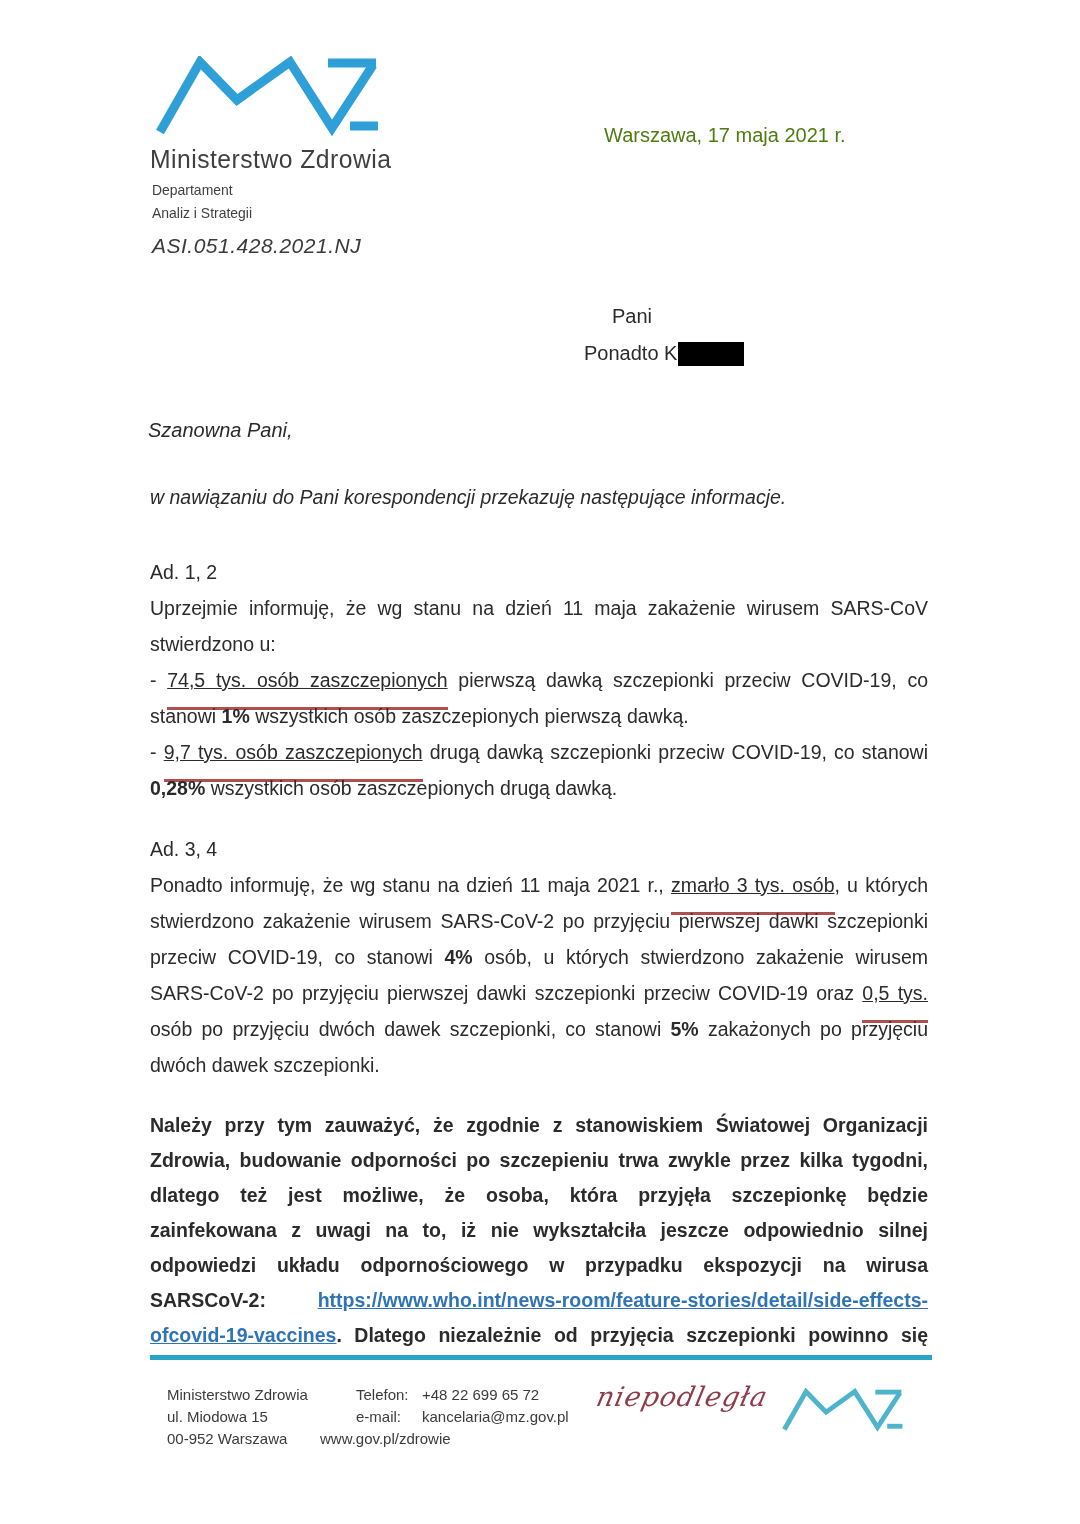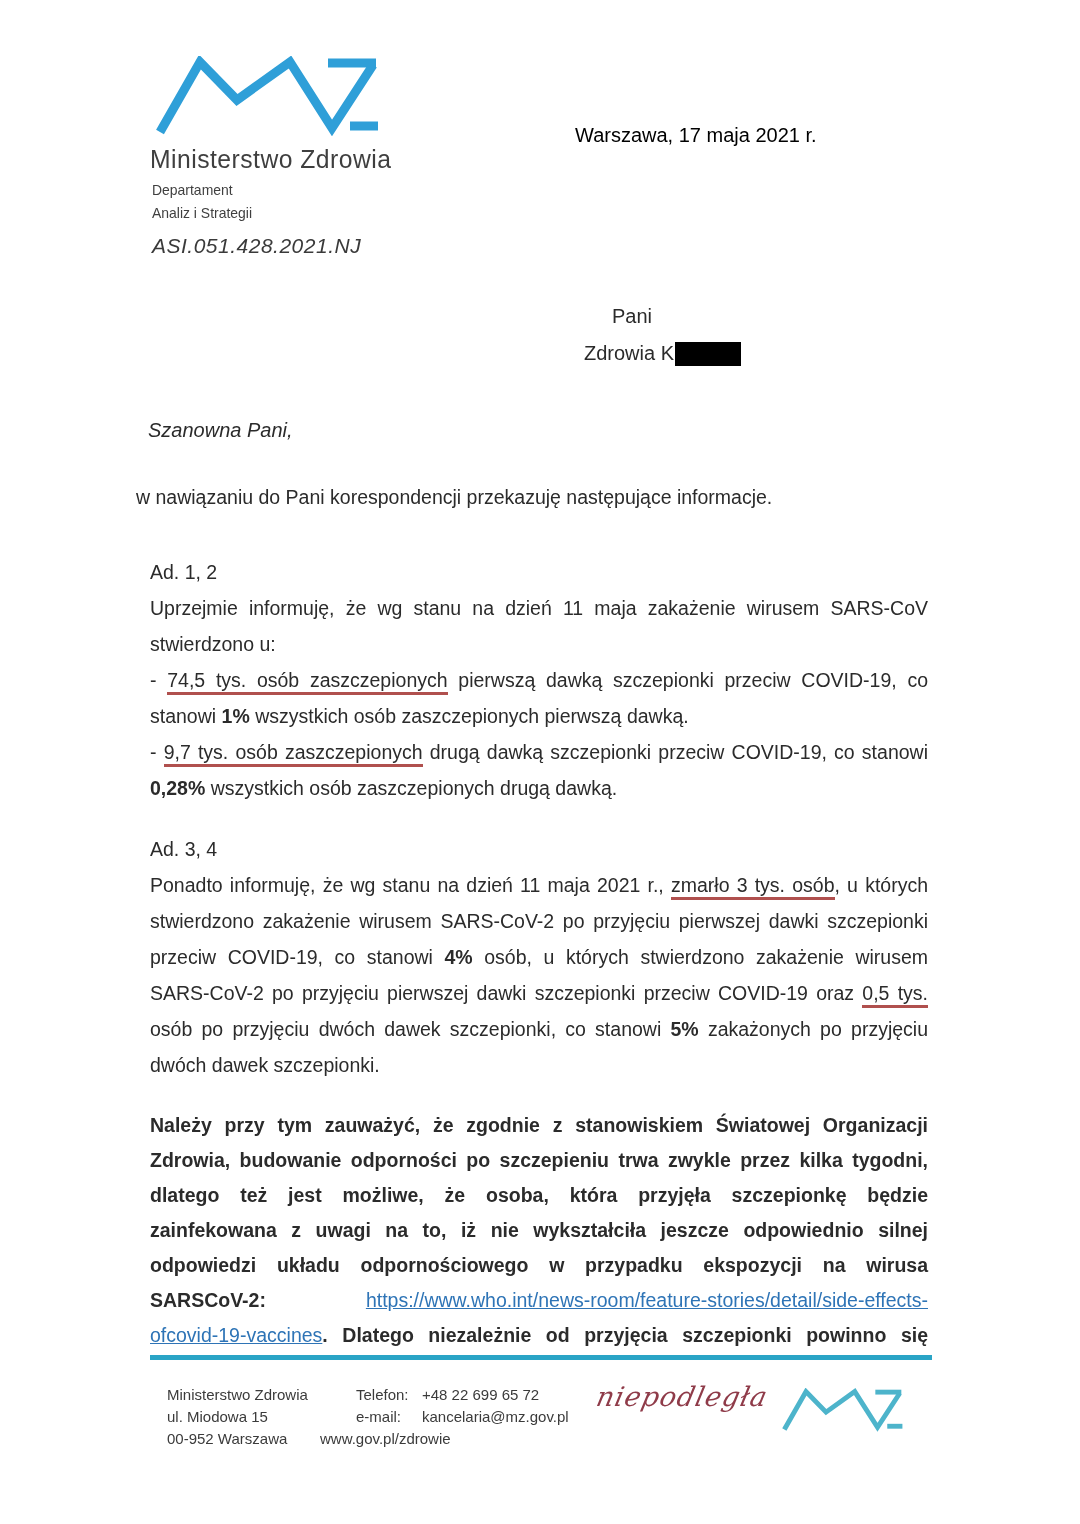--- a/index.html
+++ b/index.html
@@ -13,36 +13,36 @@
   .logo-footer{position:absolute;left:780px;top:1388px;color:var(--accent-soft,#2fa7c2);opacity:.85;}
   .org-name{
     position:absolute;left:150px;top:144px;font-size:26px;color:#3f3f3f;
     transform:scaleX(.95);transform-origin:left top;white-space:nowrap;letter-spacing:.5px;
   }
   .dept{
     position:absolute;left:152px;top:178px;font-size:15px;line-height:23px;color:#3f3f3f;
     transform:scaleX(.93);transform-origin:left top;
   }
   .ref-number{position:absolute;left:152px;top:234px;font-size:21px;letter-spacing:.5px;color:#3a3a3a;font-style:italic;}
-  .date-line{position:absolute;left:575px;top:124px;font-size:20px;color:#000000;text-align:right;}
+  .date-line{position:absolute;left:604px;top:124px;font-size:20px;color:#4d7c0f;text-align:right;}
   
   .recipient-1{position:absolute;left:612px;top:305px;font-size:20px;}
   .recipient-2{position:absolute;left:584px;top:342px;font-size:20px;white-space:nowrap;}
   .redaction{display:inline-block;width:66px;height:24px;background:#000;vertical-align:-6px;margin-left:1px;}
   
   .salutation{position:absolute;left:148px;top:419px;font-size:20px;font-style:italic;}
-  .intro{position:absolute;left:136px;top:486px;font-size:19.5px;}
+  .intro{position:absolute;left:150px;top:486px;font-size:19.5px;font-style:italic;}
   .letter-body{position:absolute;left:0;top:0;width:1080px;height:1524px;pointer-events:none;}
   .block{position:absolute;left:150px;width:778px;pointer-events:auto;}
   .block .line{font-size:19.5px;height:var(--pitch,36px);line-height:var(--pitch,36px);overflow:visible;white-space:nowrap;}
   .block .line.just{white-space:normal;text-align:justify;text-align-last:justify;-moz-text-align-last:justify;text-justify:inter-word;}
   .block.bold .line{font-weight:bold;}
   .r-b{font-weight:bold;}
-  .r-ru{border-bottom:3px solid var(--red-underline,#b0504e);padding-bottom:1px;}
-  .r-link{color:var(--link,#2e74b6);font-weight:normal;text-decoration:underline;cursor:pointer;}
+  .r-ru{border-bottom:3px solid var(--red-underline,#b0504e);padding-bottom:16px;text-decoration:underline;}
+  .r-link{color:var(--link,#2e74b6);font-weight:bold;text-decoration:underline;cursor:pointer;}
   
   .rule{position:absolute;left:150px;top:1355px;width:782px;height:5px;background:var(--accent-rule,#2aa4c6);}
   .footer-address{position:absolute;left:167px;top:1384px;font-size:15px;line-height:22px;color:#3b3b3b;}
   .footer-contact{position:absolute;left:320px;top:1384px;font-size:15px;line-height:22px;color:#3b3b3b;}
   .footer-contact .row{display:flex;}
   .footer-contact .lbl{width:66px;flex:0 0 66px;margin-left:36px;}
   .script-sig{
     position:absolute;left:597px;top:1381px;font-family:"DejaVu Serif",serif;
     font-style:italic;font-size:27px;color:var(--script-red,#8f3b49);
     transform:skewX(-12deg);letter-spacing:1px;
@@ -64,21 +64,21 @@
   <div class="org-name">Ministerstwo Zdrowia</div>
   <div class="dept">
     <div>Departament</div>
     <div>Analiz i Strategii</div>
   </div>
   <div class="ref-number">ASI.051.428.2021.NJ</div>
 
   <div class="date-line">Warszawa, 17 maja 2021 r.</div>
 
   <div class="recipient-1">Pani</div>
-  <div class="recipient-2"><span>Zdrowia K</span><span class="redaction"></span></div>
+  <div class="recipient-2"><span>Ponadto K</span><span class="redaction"></span></div>
 
   <div class="salutation">Szanowna Pani,</div>
   <div class="intro">w nawiązaniu do Pani korespondencji przekazuję następujące informacje.</div>
 
   <div class="letter-body">
       <div class="block" style="top: 554px; --pitch: 36px;">
         <div class="line"><span class="">Ad. 1, 2</span></div>
         <div class="line just"><span class="">Uprzejmie informuję, że wg stanu na dzień 11 maja zakażenie wirusem SARS-CoV</span></div>
         <div class="line"><span class="">stwierdzono u:</span></div>
         <div class="line just"><span class="">- </span><span class="r-ru">74,5 tys. osób zaszczepionych</span><span class=""> pierwszą dawką szczepionki przeciw COVID-19, co</span></div>

